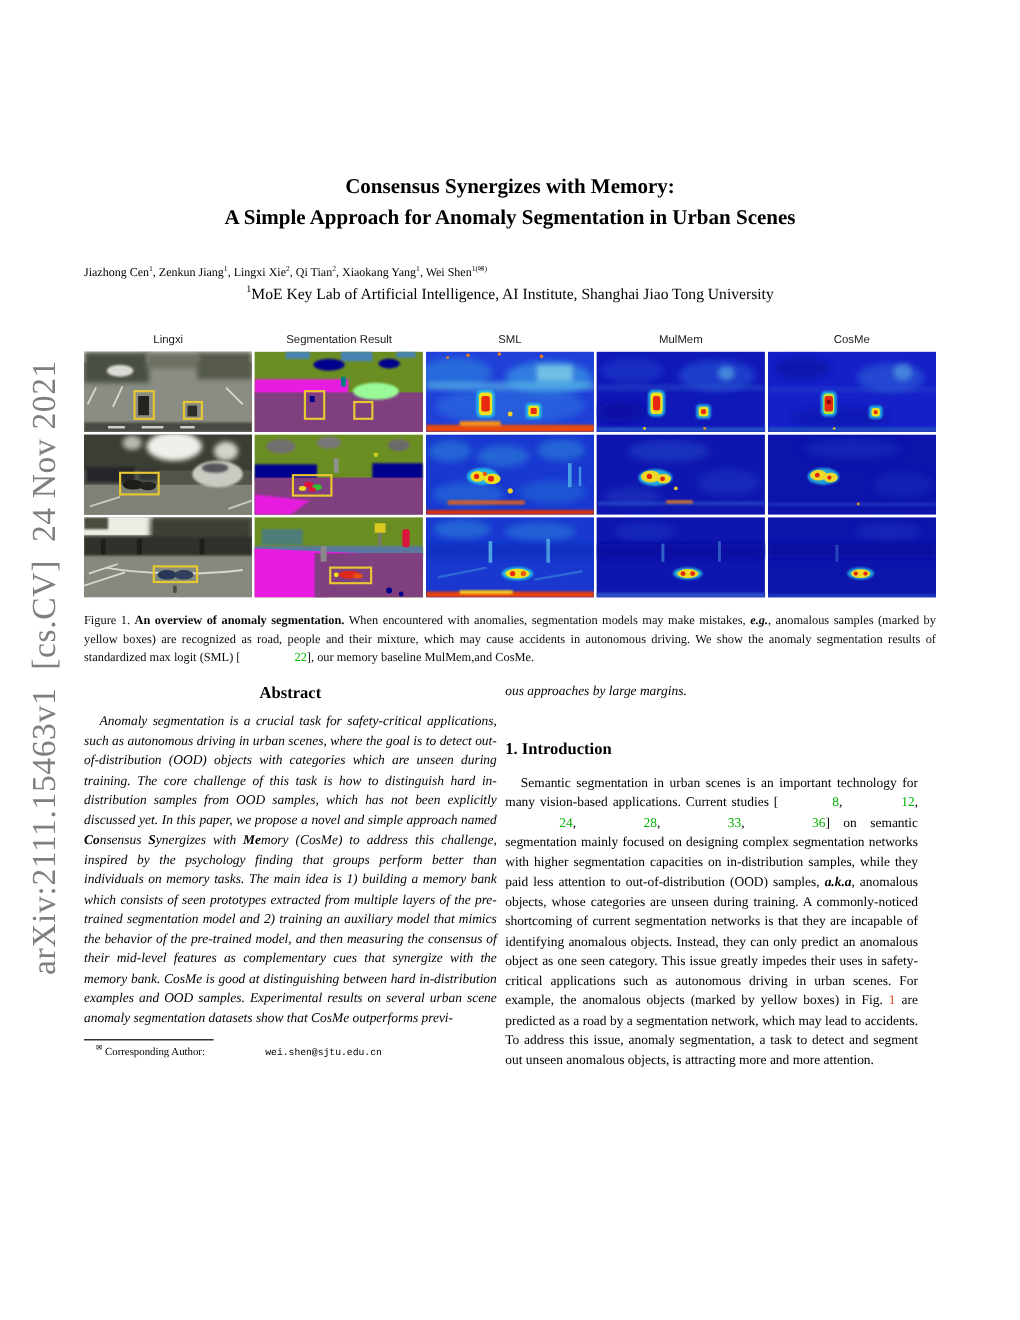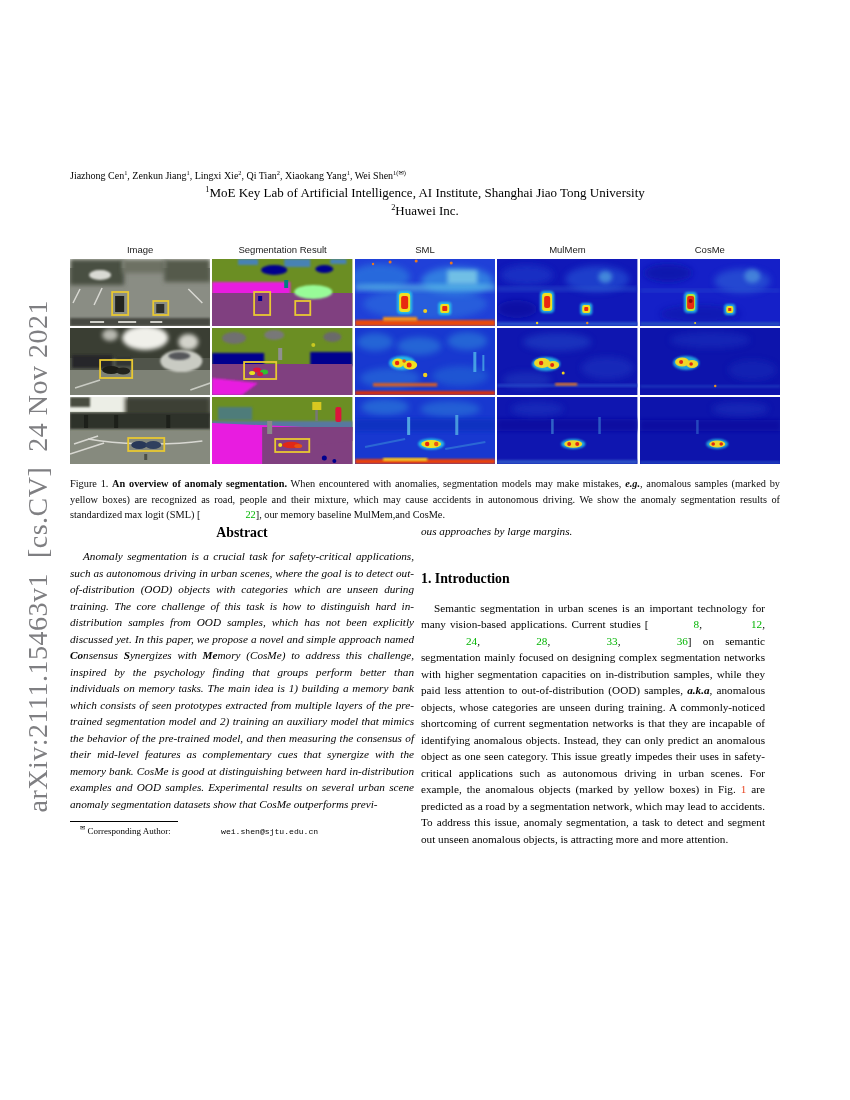--- a/index.html
+++ b/index.html
@@ -22,21 +22,21 @@
   .authors{text-align:left;font-size:10px;margin-top:28px;}
   .affil{text-align:center;font-size:13px;line-height:18px;}
   .affils{margin-top:3px;}
   
   .figure-headers{display:grid;grid-template-columns:repeat(5,1fr);gap:2px;margin-top:24px;
     font-family:"Liberation Sans",sans-serif;font-size:9.5px;color:#1a1a1a;text-align:center;}
   .figure-grid{display:grid;grid-template-columns:repeat(5,1fr);grid-auto-rows:67px;gap:2px;margin-top:4px;}
   .figure-grid svg{display:block;width:100%;height:67px;}
   .caption{margin-top:12px;font-size:10.3px;line-height:15.6px;text-align:justify;color:#0a0a0a;}
   
-  .columns{display:flex;gap:7px;}
+  .columns{display:flex;gap:7px;margin-top:11px;}
   .col{width:344px;font-size:11.2px;line-height:16.5px;text-align:justify;}
   .abstract-heading{text-align:center;font-weight:bold;font-size:13.8px;margin:2px 0 7px 0;}
   .abstract-body{font-style:italic;}
   .abstract-body .seg-b{font-weight:bold;}
   .indent{text-indent:13px;display:block;}
   .footnote-rule{width:108px;border-top:1px solid #000;margin-top:9px;}
   .footnote{font-size:9px;line-height:12px;padding-left:10px;margin-top:3px;text-align:left;}
   .carryover{font-style:italic;}
   .intro-heading{font-weight:bold;font-size:13.8px;margin-top:32px;}
   .intro-par{margin-top:12px;}
@@ -66,29 +66,32 @@
       </filter>
   </defs>
 </svg>
 
 <div class="arxiv-banner">
   <span>arXiv:2111.15463v1  [cs.CV]  24 Nov 2021</span>
 </div>
 
 <div class="page-content">
 
+  <div class="title">
+    <div>Consensus Synergizes with Memory:</div>
+    <div>A Simple Approach for Anomaly Segmentation in Urban Scenes</div>
+  </div>
 
   <div class="authors"><span class="seg-n">Jiazhong Cen</span><span class="seg-sup">1</span><span class="seg-n">, Zenkun Jiang</span><span class="seg-sup">1</span><span class="seg-n">, Lingxi Xie</span><span class="seg-sup">2</span><span class="seg-n">, Qi Tian</span><span class="seg-sup">2</span><span class="seg-n">, Xiaokang Yang</span><span class="seg-sup">1</span><span class="seg-n">, Wei Shen</span><span class="seg-sup">1(✉)</span></div>
   <div class="affils">
     <div class="affil"><span class="seg-sup">1</span><span class="seg-n">MoE Key Lab of Artificial Intelligence, AI Institute, Shanghai Jiao Tong University</span></div>
-    <div class="affil"><span class="seg-sup">2</span><span class="seg-n">Huawei Inc.</span></div>
   </div>
 
   <div class="figure-headers">
-    <span>Image</span>
+    <span>Lingxi</span>
     <span>Segmentation Result</span>
     <span>SML</span>
     <span>MulMem</span>
     <span>CosMe</span>
   </div>
 
   <div class="figure-grid">
 
     <svg viewBox="0 0 140 67" preserveAspectRatio="none">
       <rect width="140" height="67" fill="#8a8d84"></rect>

